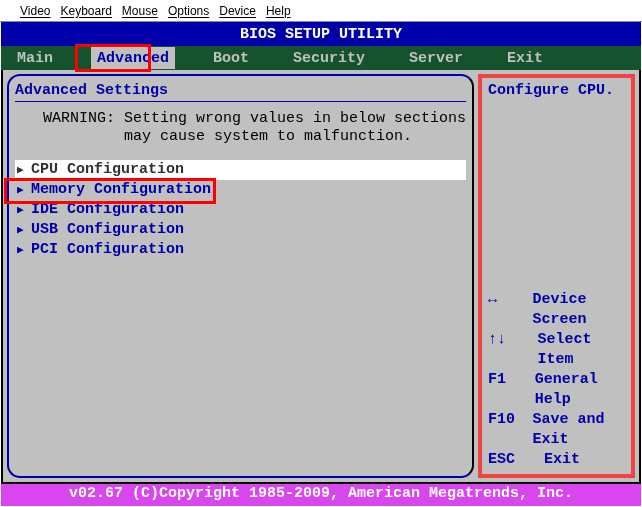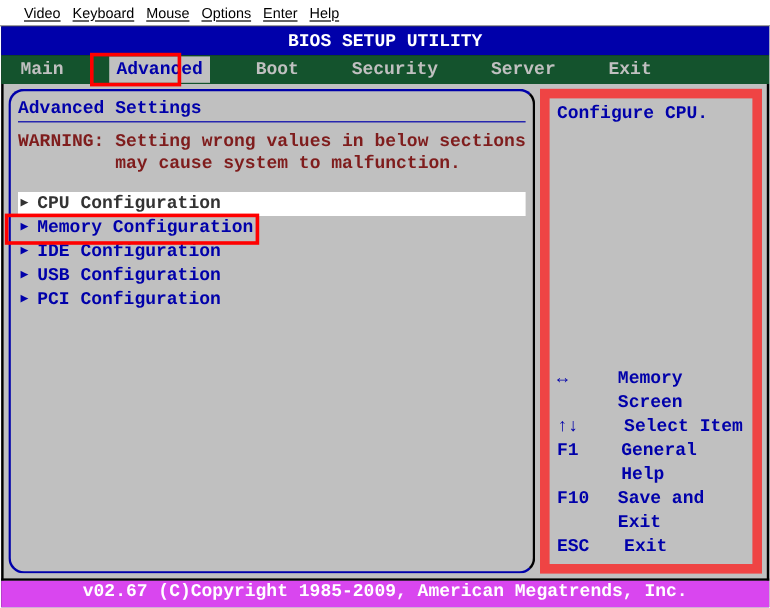--- a/index.html
+++ b/index.html
@@ -81,46 +81,47 @@
     border-left: 2px solid #0000aa;
     border-top: 2px solid #0000aa;
     border-bottom: 2px solid #0000aa;
     margin: 4px 2px 4px 4px;
     padding: 4px 6px;
     position: relative;
     border-radius: 13px;
   }
   .right-pane {
     flex: 1;
-    border: 8px solid #ef4444;
+    border: 4px solid #ef4444;
     margin: 4px 4px 4px 2px;
     padding: 4px 6px;
     display: flex;
     flex-direction: column;
     justify-content: space-between;
   }
   .section-title {
     color: #0000aa;
     font-weight: bold;
     font-size: 15px;
     padding: 2px 0 2px 0;
   }
   .title-underline {
     border: none;
     border-top: 1px solid #0000aa;
     margin: 0 0 8px 0;
     width: 100%;
   }
   .warning-text {
-    color: #7f1d1d;
-    font-weight: bold;
+    color: #000000;
+    font-weight: normal;
     font-size: 15px;
     line-height: 18px;
     margin-bottom: 14px;
     white-space: pre;
+    margin-left: 28px;
   }
   .menu-list { }
   .menu-item-row {
     color: #0000aa;
     font-weight: bold;
     font-size: 15px;
     line-height: 20px;
     display: flex;
     align-items: center;
     padding: 0 2px;
@@ -166,21 +167,21 @@
   }
 </style>
 </head>
 <body>
 
 <div class="app-menubar">
   <span class="menu-item"><span class="u">Video</span></span>
   <span class="menu-item"><span class="u">Keyboard</span></span>
   <span class="menu-item"><span class="u">Mouse</span></span>
   <span class="menu-item"><span class="u">Options</span></span>
-  <span class="menu-item"><span class="u">Enter</span></span>
+  <span class="menu-item"><span class="u">Device</span></span>
   <span class="menu-item"><span class="u">Help</span></span>
 </div>
 
 <div class="bios-screen">
 
   <div class="title-bar">BIOS SETUP UTILITY</div>
 
   <div class="tab-row">
     <span class="tab">Main</span>
     <span class="tab active">Advanced</span>
@@ -223,21 +224,21 @@
       </div>
 
       <div class="highlight-item" style="left:-5px; top:102px; width:212px; height:26px;"></div>
     </div>
 
     <div class="right-pane">
       <div class="help-text">Configure CPU.</div>
       <div class="keys-block">
         <div class="row">
             <span class="k">↔</span>
-            <span>Memory Screen</span>
+            <span>Device Screen</span>
           </div>
         <div class="row">
             <span class="k">↑↓</span>
             <span>Select Item</span>
           </div>
         <div class="row">
             <span class="k">F1</span>
             <span>General Help</span>
           </div>
         <div class="row">

